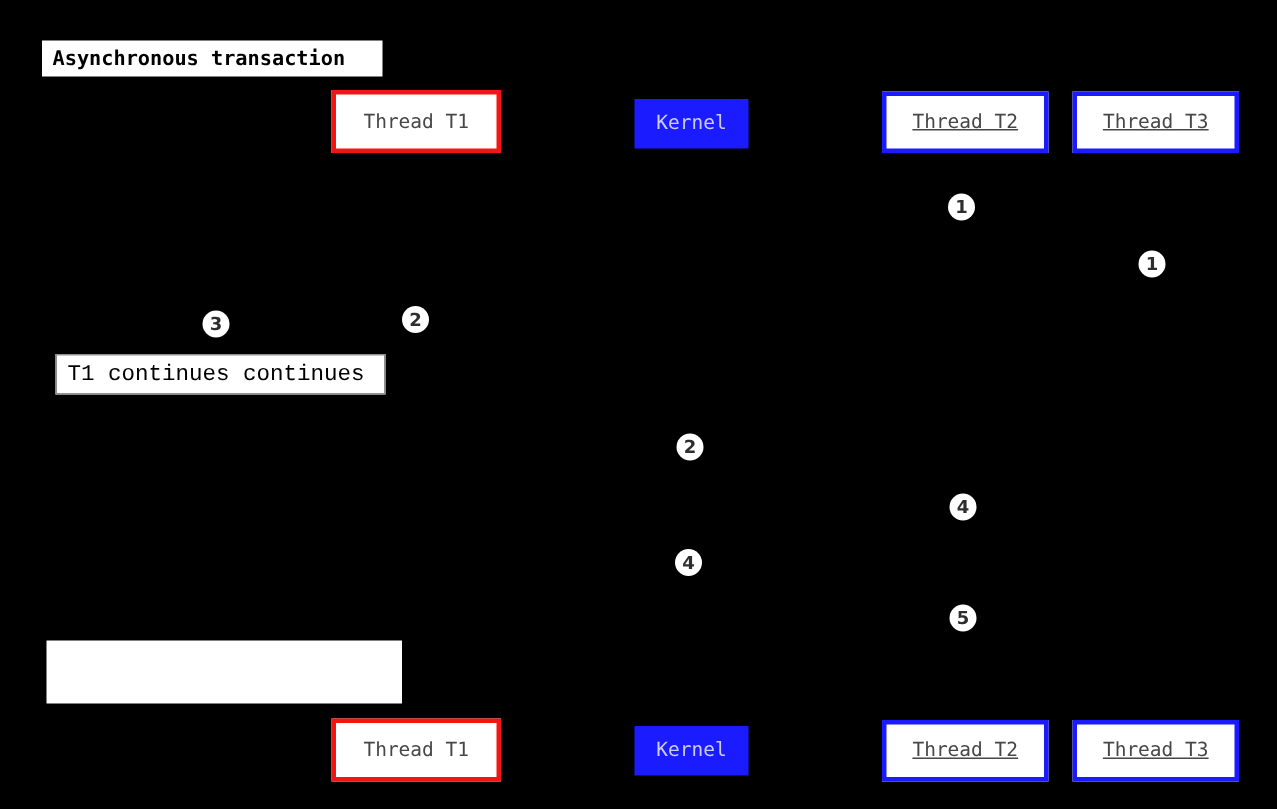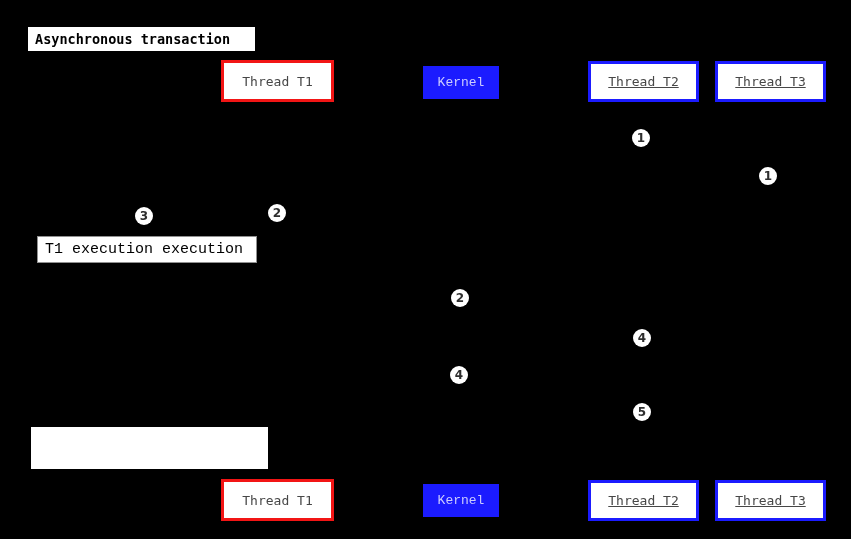--- a/index.html
+++ b/index.html
@@ -31,21 +31,20 @@
     font-size: 13px;
     display: flex; align-items: center; justify-content: center;
     white-space: nowrap;
   }
   .p-red  { border: 3px solid var(--t1-border, #f21515); }
   .p-blue { border: 3px solid var(--thread-border, #1b1bff); text-decoration: underline; }
   .p-kernel {
     background: var(--kernel-bg, #1b1bff);
     color: var(--kernel-text, #ccccff);
     border: none;
-    font-family: Liberation Mono, monospace;
   }
 
   .pos-t1-top     { left: 221px; top: 60px;  width: 113px; height: 42px; }
   .pos-kernel-top { left: 423px; top: 66px;  width: 76px;  height: 33px; }
   .pos-t2-top     { left: 588px; top: 61px;  width: 111px; height: 41px; }
   .pos-t3-top     { left: 715px; top: 61px;  width: 111px; height: 41px; }
 
   .pos-t1-bot     { left: 221px; top: 479px; width: 113px; height: 42px; }
   .pos-kernel-bot { left: 423px; top: 484px; width: 76px;  height: 33px; }
   .pos-t2-bot     { left: 588px; top: 480px; width: 111px; height: 41px; }
@@ -98,21 +97,21 @@
 
   <div class="abs marker mk0">1</div>
   <div class="abs marker mk1">1</div>
   <div class="abs marker mk2">3</div>
   <div class="abs marker mk3">2</div>
   <div class="abs marker mk4">2</div>
   <div class="abs marker mk5">4</div>
   <div class="abs marker mk6">4</div>
   <div class="abs marker mk7">5</div>
 
-  <div class="abs note note-t1">T1 execution execution</div>
+  <div class="abs note note-t1">T1 continues continues</div>
   <div class="abs note note-blank"></div>
 
   <div class="abs participant p-red pos-t1-bot">Thread T1</div>
   <div class="abs participant p-kernel pos-kernel-bot">Kernel</div>
   <div class="abs participant p-blue pos-t2-bot">Thread T2</div>
   <div class="abs participant p-blue pos-t3-bot">Thread T3</div>
 
 </div>
 
 </body></html>

